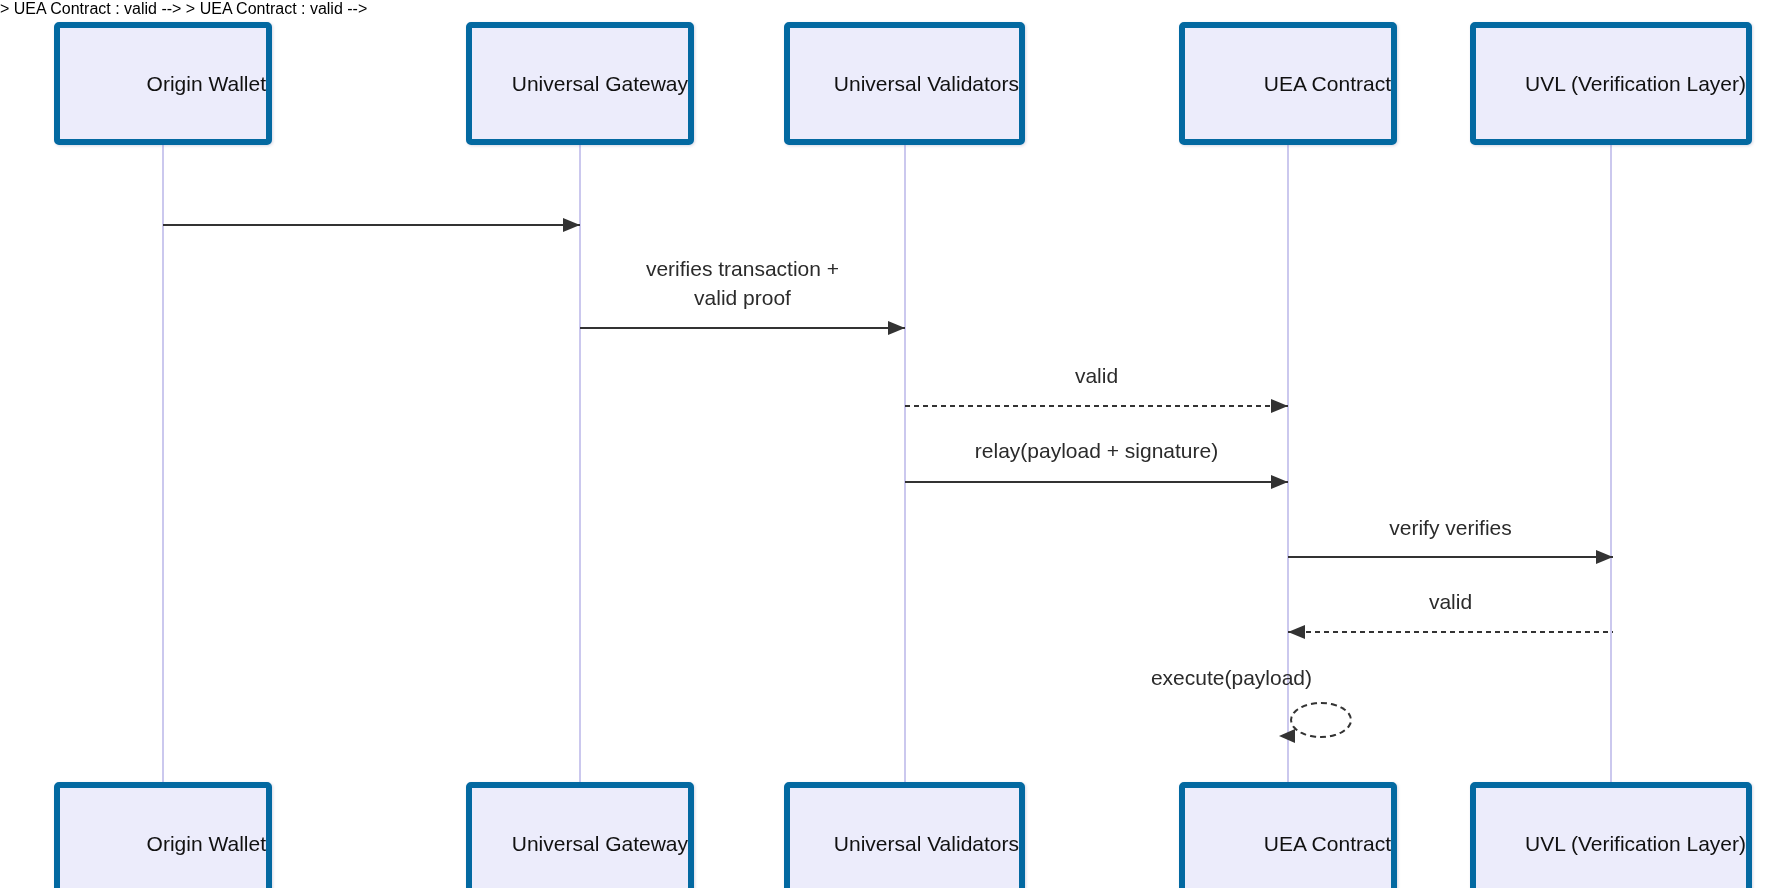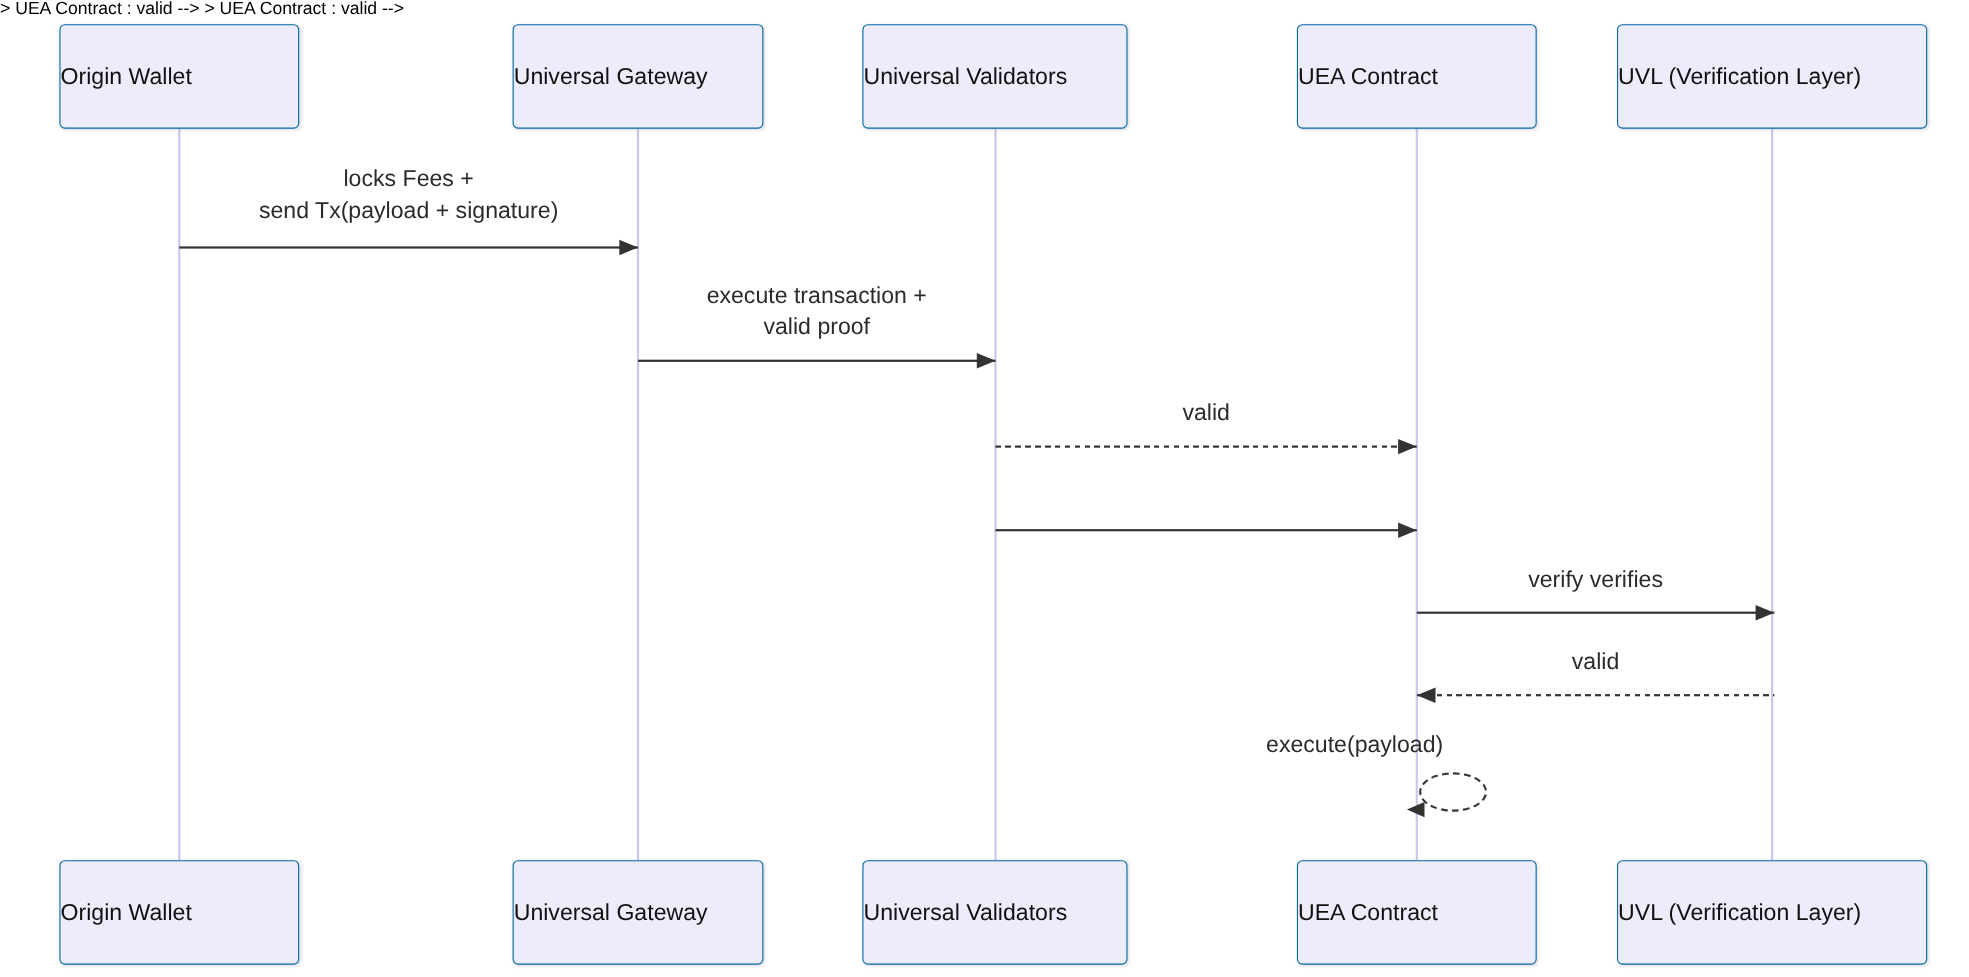--- a/index.html
+++ b/index.html
@@ -19,28 +19,28 @@
   .lifeline {
     position: absolute;
     width: 2px;
     top: 117px;
     height: 665px;
     background: #cbc8ee;
   }
   
   .actor {
     position: absolute;
-    height: 95px;
+    height: 123px;
     background: #ececfb;
-    border: 1px solid #0369a1;
+    border: 6px solid #0369a1;
     border-radius: 5px;
     box-shadow: 1px 1px 3px rgba(120,120,160,0.28);
     display: flex;
     align-items: center;
-    justify-content: flex-start;
+    justify-content: flex-end;
     box-sizing: border-box;
   }
   .actor span {
     font-size: 21px;
     color: #111111;
     white-space: nowrap;
   }
   .actor.top { top: 22px; }
   .actor.bottom { top: 782px; }
   
@@ -117,46 +117,45 @@
     <span>Universal Validators</span>
   </div>
   <div class="actor top" style="left:1179px;width:218px">
     <span>UEA Contract</span>
   </div>
   <div class="actor top" style="left:1470px;width:282px">
     <span>UVL (Verification Layer)</span>
   </div>
 
   
-  <div class="msg-label" style="left:163px;top:148px;width:417px">
-    <span>locks Fees +</span>
-    <span>send Tx(payload + signature)</span>
-  </div>
   <div class="line solid" style="left:163px;top:224px;width:417px">
     <div class="ah right"></div>
   </div>
 
   
   <div class="msg-label" style="left:580px;top:254px;width:325px">
-    <span>execute transaction +</span>
+    <span>verifies transaction +</span>
     <span>valid proof</span>
   </div>
   <div class="line solid" style="left:580px;top:327px;width:325px">
     <div class="ah right"></div>
   </div>
 
   &gt; UEA Contract : valid --&gt;
   <div class="msg-label" style="left:905px;top:361px;width:383px">
     <span>valid</span>
   </div>
   <div class="line dashed" style="left:905px;top:405px;width:383px">
     <div class="ah right"></div>
   </div>
 
   
+  <div class="msg-label" style="left:905px;top:436px;width:383px">
+    <span>relay(payload + signature)</span>
+  </div>
   <div class="line solid" style="left:905px;top:481px;width:383px">
     <div class="ah right"></div>
   </div>
 
   
   <div class="msg-label" style="left:1288px;top:513px;width:325px">
     <span>verify verifies</span>
   </div>
   <div class="line solid" style="left:1288px;top:556px;width:325px">
     <div class="ah right"></div>

